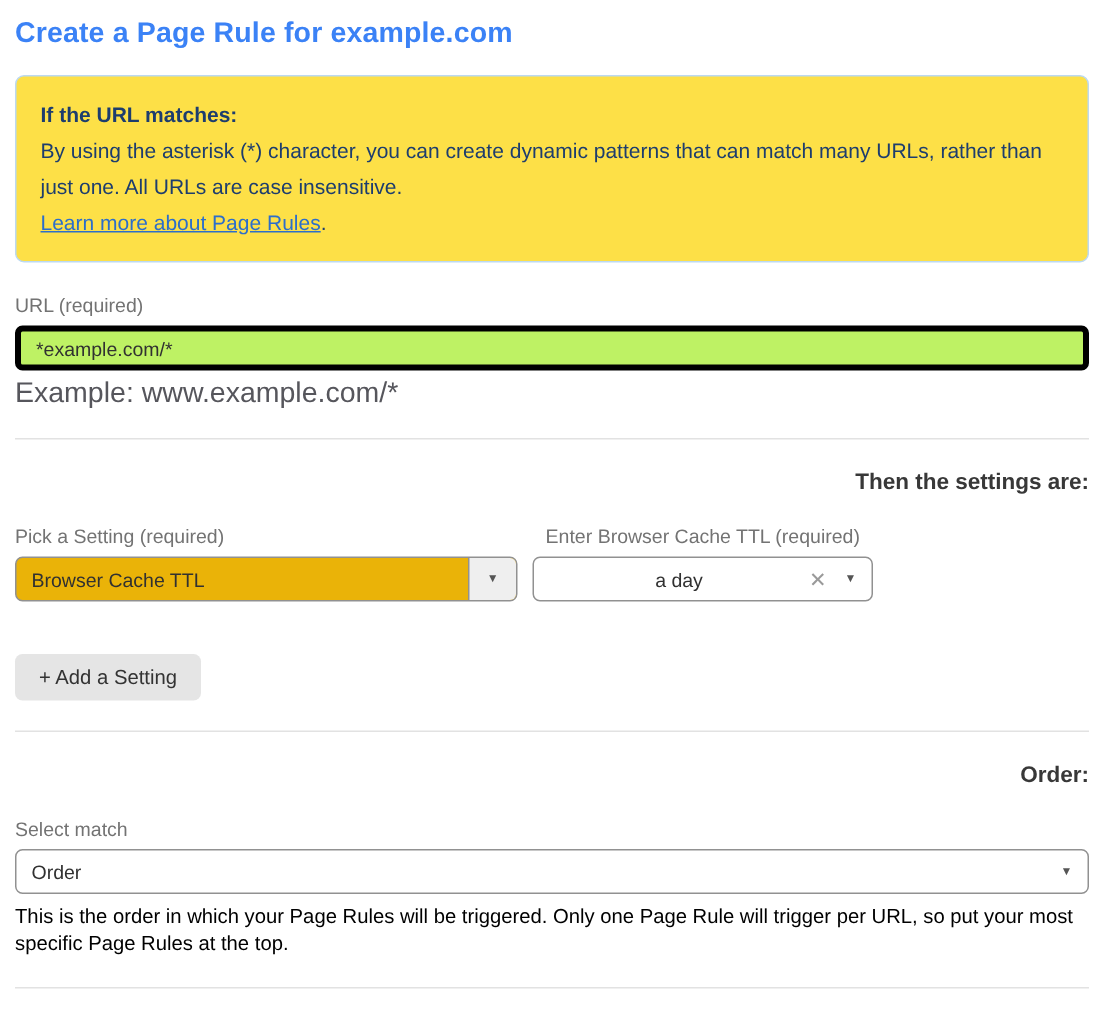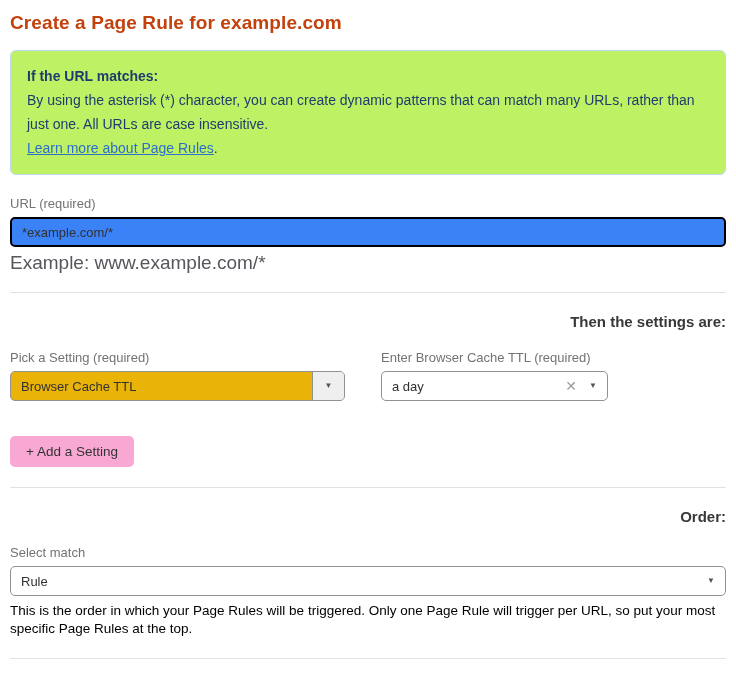--- a/index.html
+++ b/index.html
@@ -8,26 +8,26 @@
     width: 736px;
     height: 676px;
     font-family: "Liberation Sans", sans-serif;
     color: #3a3a3a;
     padding: 10px;
     overflow: hidden;
   }
   .page-title {
     font-size: 19px;
     font-weight: 700;
-    color: #c2410c;
+    color: #3b82f6;
     letter-spacing: 0.1px;
     margin: 2px 0 16px 0;
   }
   .info-box {
-    background: #bef264;
+    background: #fde047;
     border: 1px solid #bcd9f1;
     border-radius: 6px;
     padding: 13px 16px 14px 16px;
     color: #1d3d6e;
     font-size: 14px;
     line-height: 24px;
     margin-bottom: 21px;
   }
   .info-heading { font-weight: 700; }
   .info-link {
@@ -37,50 +37,50 @@
   }
   .field-label {
     display: block;
     font-size: 13px;
     color: #737373;
     margin-bottom: 6px;
   }
   .text-input {
     width: 100%;
     height: 30px;
-    border: 2px solid #000000;
+    border: 4px solid #000000;
     border-radius: 5px;
     font-family: "Liberation Sans", sans-serif;
     font-size: 13px;
     color: #313131;
     padding: 0 10px;
     outline: none;
-    background: #3b82f6;
+    background: #bef264;
   }
   .helper-text {
     font-size: 19px;
     color: #56565c;
     margin-top: 7px;
     line-height: 18px;
   }
   .divider {
     border: none;
     border-top: 1px solid #e2e2e2;
     margin: 20px 0;
   }
   .section-heading {
     font-size: 15px;
     font-weight: 700;
     color: #383838;
     margin-bottom: 20px;
     text-align: right;
   }
-  .settings-row { display: flex; gap: 36px; }
+  .settings-row { display: flex; gap: 10px; }
   .col-setting { width: 335px; }
-  .col-ttl { width: 227px; }
+  .col-ttl { width: 227px; text-align: center; }
 
   .select-split {
     display: flex;
     align-items: stretch;
     height: 30px;
     border: 1px solid #919191;
     border-radius: 5px;
     background: #eab308;
     overflow: hidden;
     cursor: pointer;
@@ -134,21 +134,21 @@
     justify-content: center;
     height: 31px;
     border: none;
     border-radius: 5px;
     font-family: "Liberation Sans", sans-serif;
     font-size: 13.5px;
     padding: 0 16px;
     cursor: pointer;
   }
   .btn-grey {
-    background: #f9a8d4;
+    background: #e5e5e5;
     color: #333333;
   }
   .add-setting-wrap { margin-top: 35px; }
   .order-helper {
     font-size: 13.5px;
     color: #000000;
     line-height: 18px;
     margin-top: 6px;
   }
   .mt-label { margin-top: 16px; }
@@ -198,21 +198,21 @@
 <div class="add-setting-wrap">
   <button class="btn btn-grey">+ Add a Setting</button>
 </div>
 
 <hr class="divider">
 
 <div class="section-heading">Order:</div>
 
 <label class="field-label mt-label">Select match</label>
 <div class="select-plain">
-  <span class="select-value">Rule</span>
+  <span class="select-value">Order</span>
   <span class="caret">▼</span>
 </div>
 <div class="order-helper">This is the order in which your Page Rules will be triggered. Only one Page Rule will trigger per URL, so put your most specific Page Rules at the top.</div>
 
 <hr class="divider">
 
 
 
 
 

